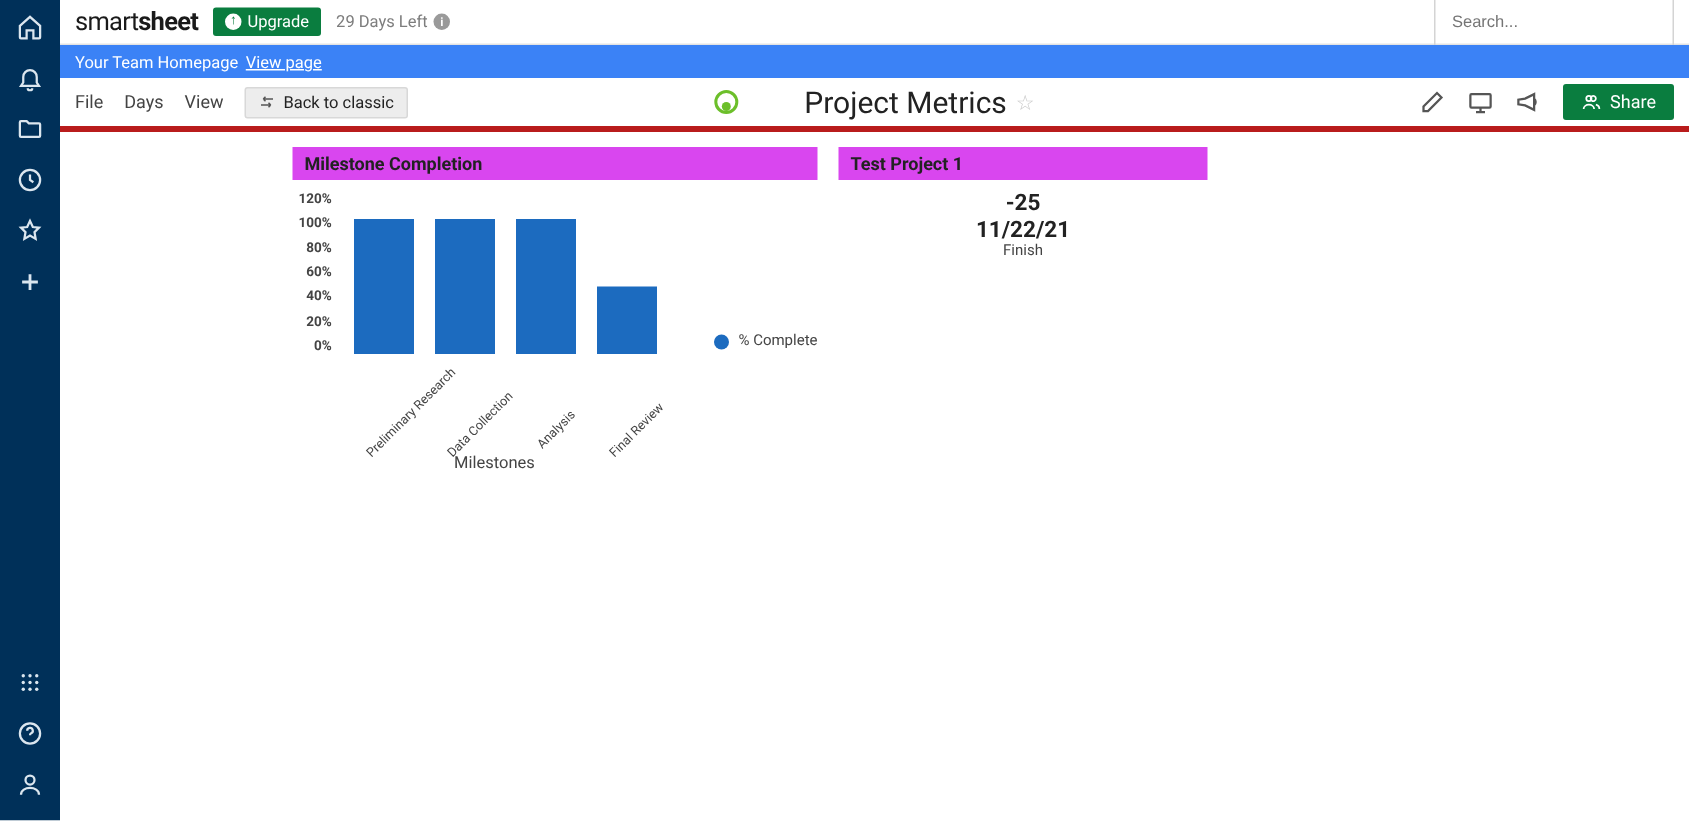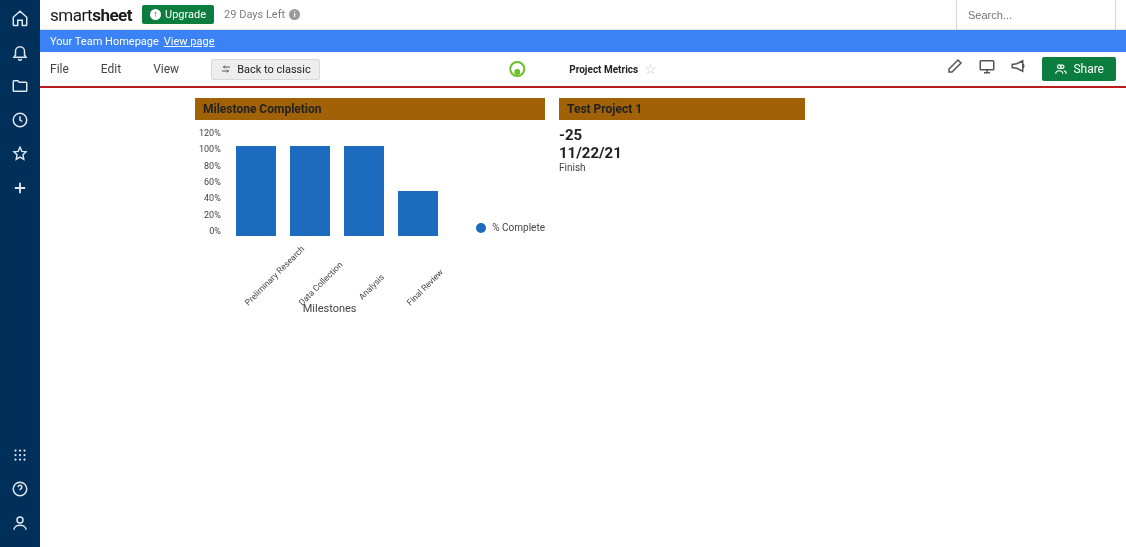--- a/index.html
+++ b/index.html
@@ -42,55 +42,55 @@
 
   
   .banner {
     height:22px; background:#3b82f6; color:#fff; font-size:11px;
     display:flex; align-items:center; padding:0 10px; gap:5px;
   }
   .banner a { color:#fff; text-decoration:underline; cursor:pointer; }
 
   
   .tool {
-    height:36px; border-bottom:2px solid #b91c1c;
-    display:flex; align-items:center; padding:0 10px; gap:32px;
+    height:36px; border-bottom:4px solid #b91c1c;
+    display:flex; align-items:center; padding:0 10px; gap:14px;
     position:relative;
   }
   .menu-item { font-size:12px; color:#444; cursor:pointer; }
   .back {
     background:#ededed; border:1px solid #d8d8d8; border-radius:2px;
     padding:3px 8px; font-size:11px; display:flex; align-items:center; gap:5px; cursor:pointer;
   }
   .title-center { position:absolute; left:50%; transform:translateX(-50%); display:flex; align-items:center; gap:6px; }
   .title-center .dash-ic { width:16px;height:16px;border:2px solid #6cbf2a;border-radius:50%;position:relative; }
   .title-center .dash-ic::after { content:""; position:absolute; width:6px;height:6px;background:#6cbf2a;border-radius:50%; left:3px; bottom:0; }
-  .title-center .t { font-weight:700; font-size:10px; color:#222;margin-left:38px; }
+  .title-center .t { font-weight:400; font-size:20px; color:#222;margin-left:38px; }
   .star { color:#c9c9c9; font-size:14px; cursor:pointer; }
-  .tool-right { margin-left:auto; display:flex; align-items:flex-start; gap:14px; }
+  .tool-right { margin-left:auto; display:flex; align-items:center; gap:14px; }
   .tool-right .ic2 { width:18px;height:18px;color:#555;cursor:pointer;display:flex;align-items:center;justify-content:center; }
   .share-btn {
     background:#0a7d3f;color:#fff;font-size:12px;padding:5px 12px;border-radius:2px;
     display:flex;align-items:center;gap:5px;cursor:pointer;
   }
 
   
   .content { flex:1; overflow:auto; padding:10px 0 0 0; }
   .widgets { display:flex; gap:14px; justify-content:flex-start; padding-left:155px; }
   .widget { background:#fff; }
-  .w-head { background:#a16207; font-weight:700; font-size:12px; padding:4px 8px; width:100%; }
+  .w-head { background:#d946ef; font-weight:700; font-size:12px; padding:4px 8px; width:100%; }
   .w1 { width:350px; }
   .w2 { width:246px; }
-  .metrics { text-align:left; padding:6px 0; }
+  .metrics { text-align:center; padding:6px 0; }
   .metrics .big { font-weight:700; font-size:15px; }
   .metrics .lab { font-size:10px; color:#444; margin-bottom:8px; }
 
   
   .chart-wrap { display:flex; padding:8px 4px 4px 4px; }
-  .yaxis { display:flex; flex-direction:column; justify-content:space-between; align-items:flex-end; font-size:9px; color:#444; height:108px; padding-right:4px; }
+  .yaxis { display:flex; flex-direction:column; justify-content:space-between; align-items:flex-end; font-size:9px; color:#444; height:108px; padding-right:4px;font-weight:bold; }
   .plot { display:flex; align-items:flex-end; height:108px; gap:14px; border-left:1px solid transparent; padding-left:10px; }
   .bar { width:40px; background:#1c6bbf; }
   .xaxis { display:flex; gap:14px; padding-left:42px; margin-top:4px; }
   .xlab { width:40px; font-size:8.5px; color:#444; transform:rotate(-45deg); transform-origin:top right; text-align:right; white-space:nowrap; position:relative; top:28px; left:-6px; }
   .xtitle { text-align:center; font-size:11px; color:#444; margin-top:48px; }
   .legend { display:flex; align-items:center; gap:6px; font-size:10px; color:#444; padding:20px 0 0 12px; }
   .legend .dot { width:10px;height:10px;background:#1c6bbf;border-radius:50%; }
 
 </style>
 </head>
@@ -180,21 +180,21 @@
     </div>
   </div>
 
   <div class="banner">
     <span>Your Team Homepage</span>
     <a>View page</a>
   </div>
 
   <div class="tool">
     <span class="menu-item">File</span>
-    <span class="menu-item">Edit</span>
+    <span class="menu-item">Days</span>
     <span class="menu-item">View</span>
     <span class="back">
       <svg width="12" height="12" viewBox="0 0 24 24" fill="none" stroke="#555" stroke-width="2">
           <path d="M7 8h13M7 8l3-3M7 8l3 3M17 16H4m13 0l-3 3m3-3l-3-3"></path>
         </svg>
       <span>Back to classic</span>
     </span>
 
     <div class="title-center">
       <span class="dash-ic"></span>

